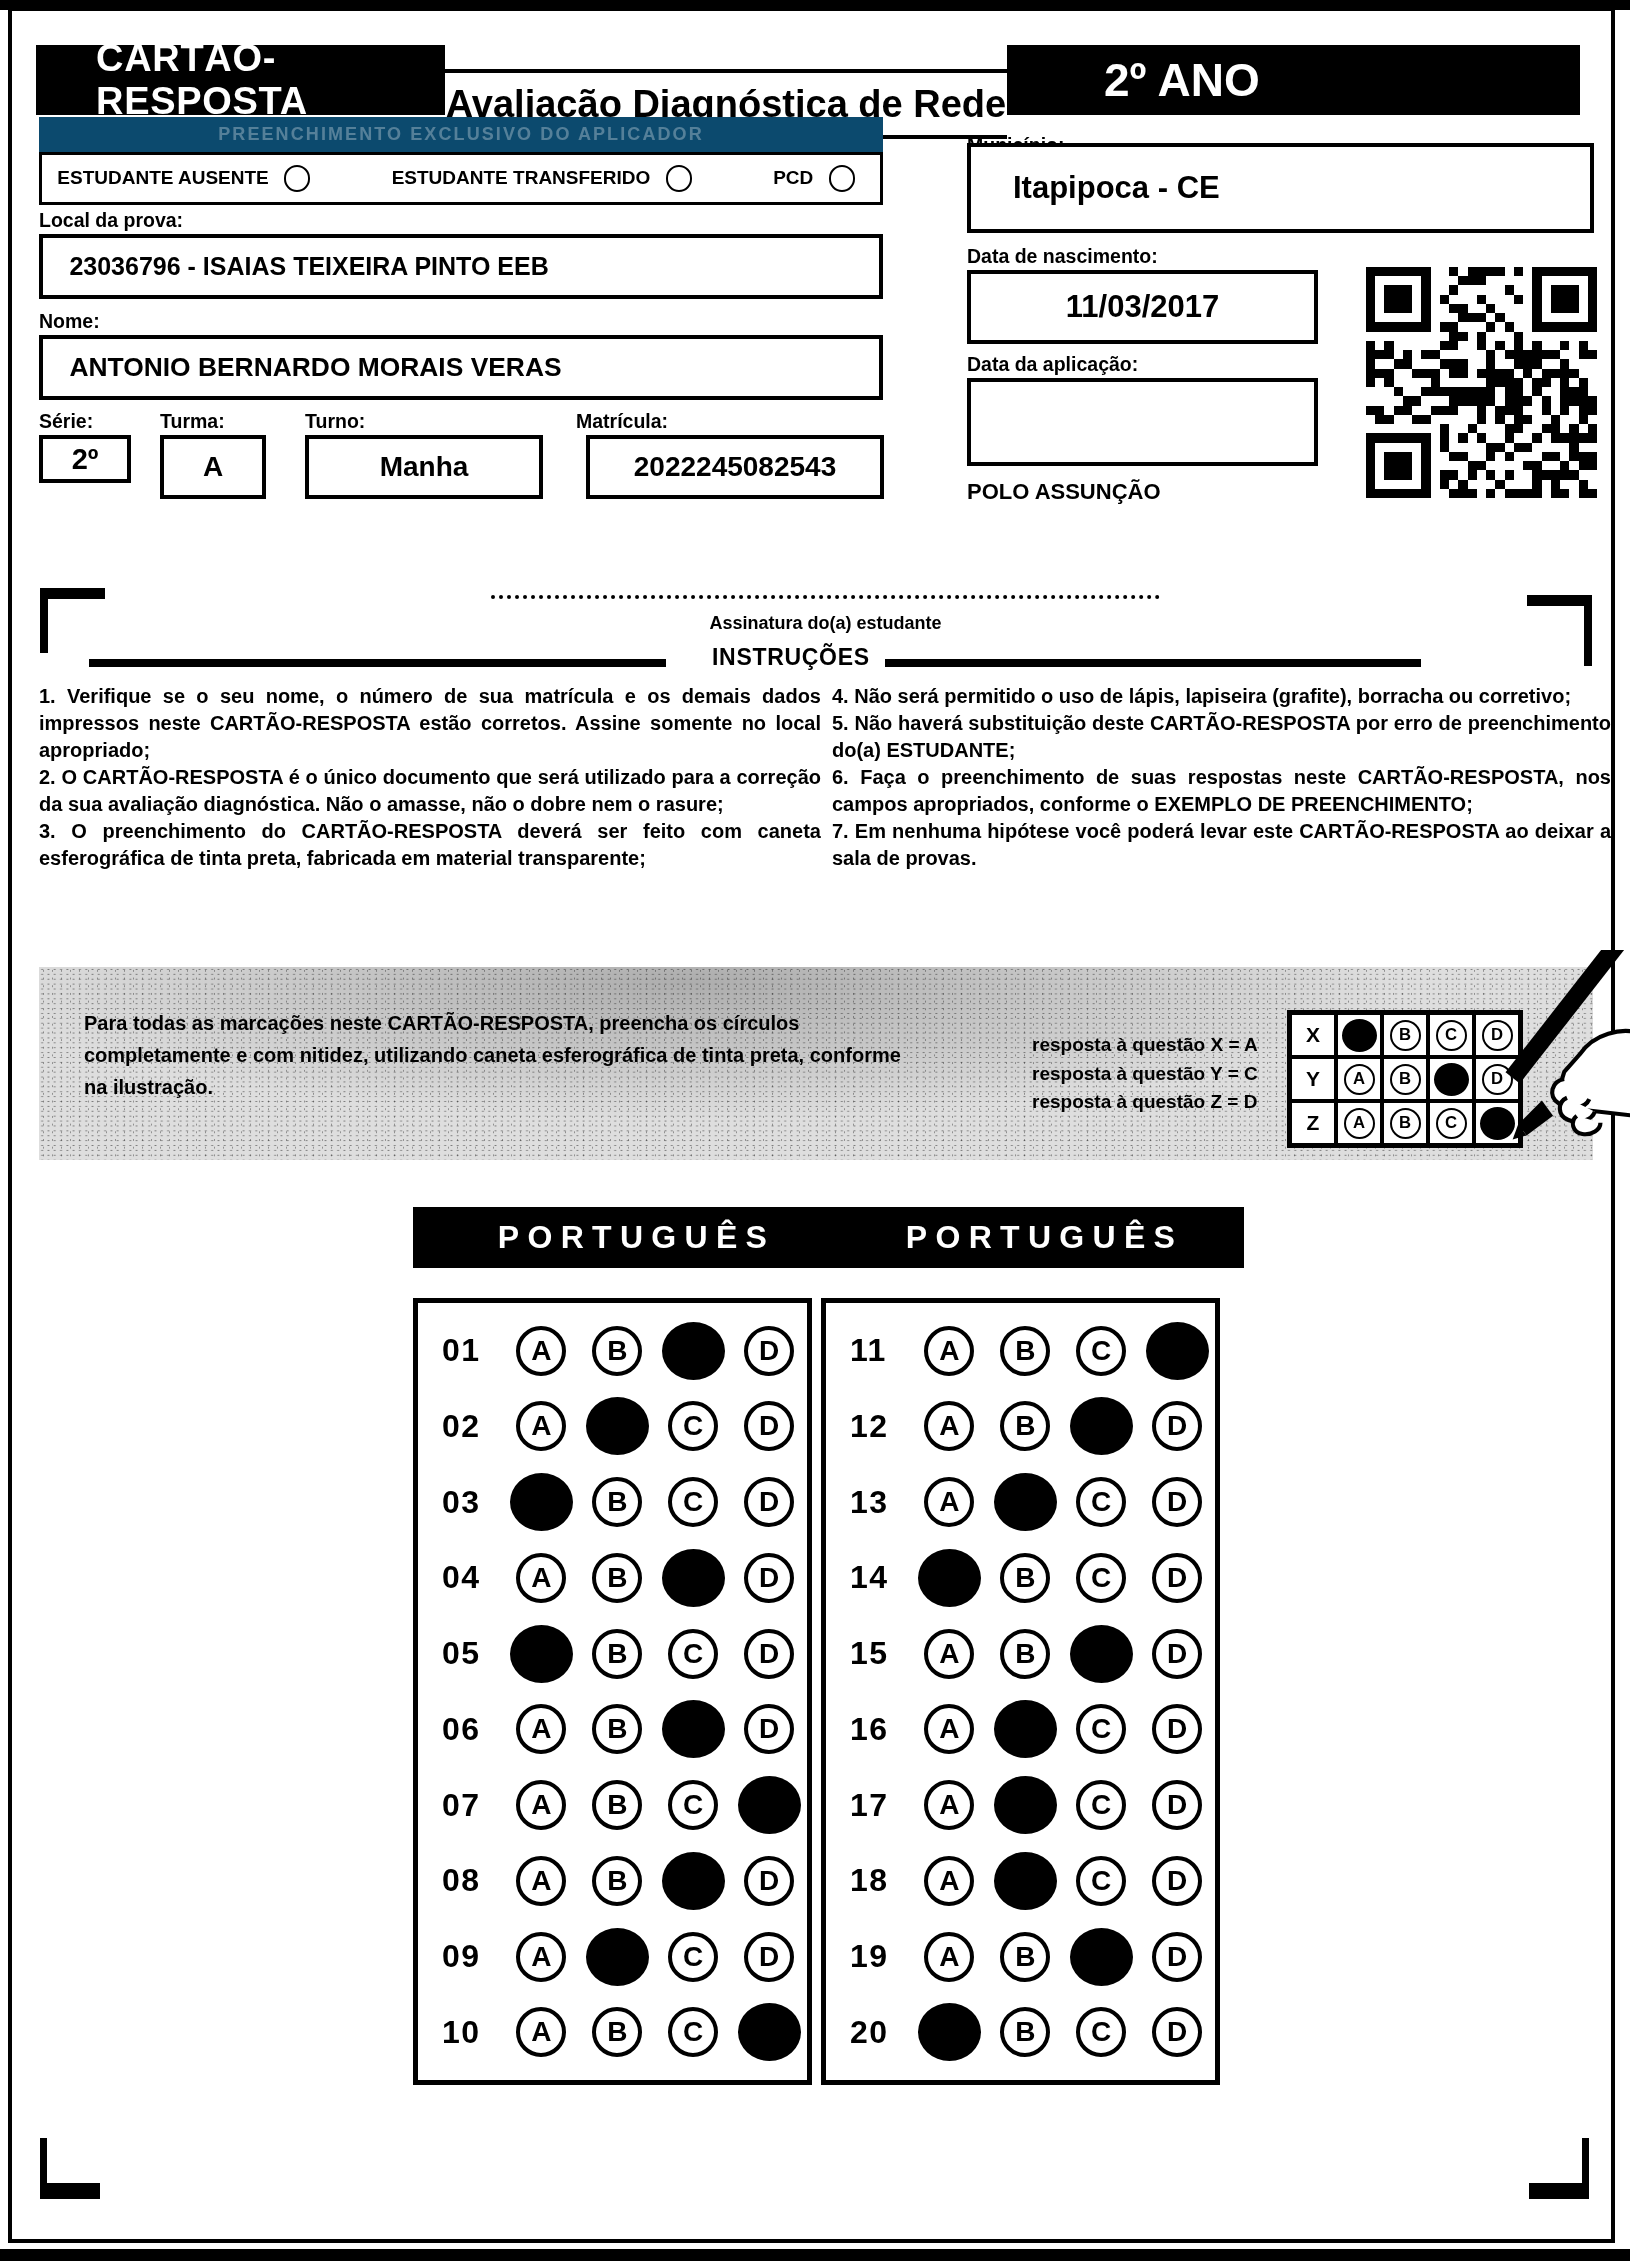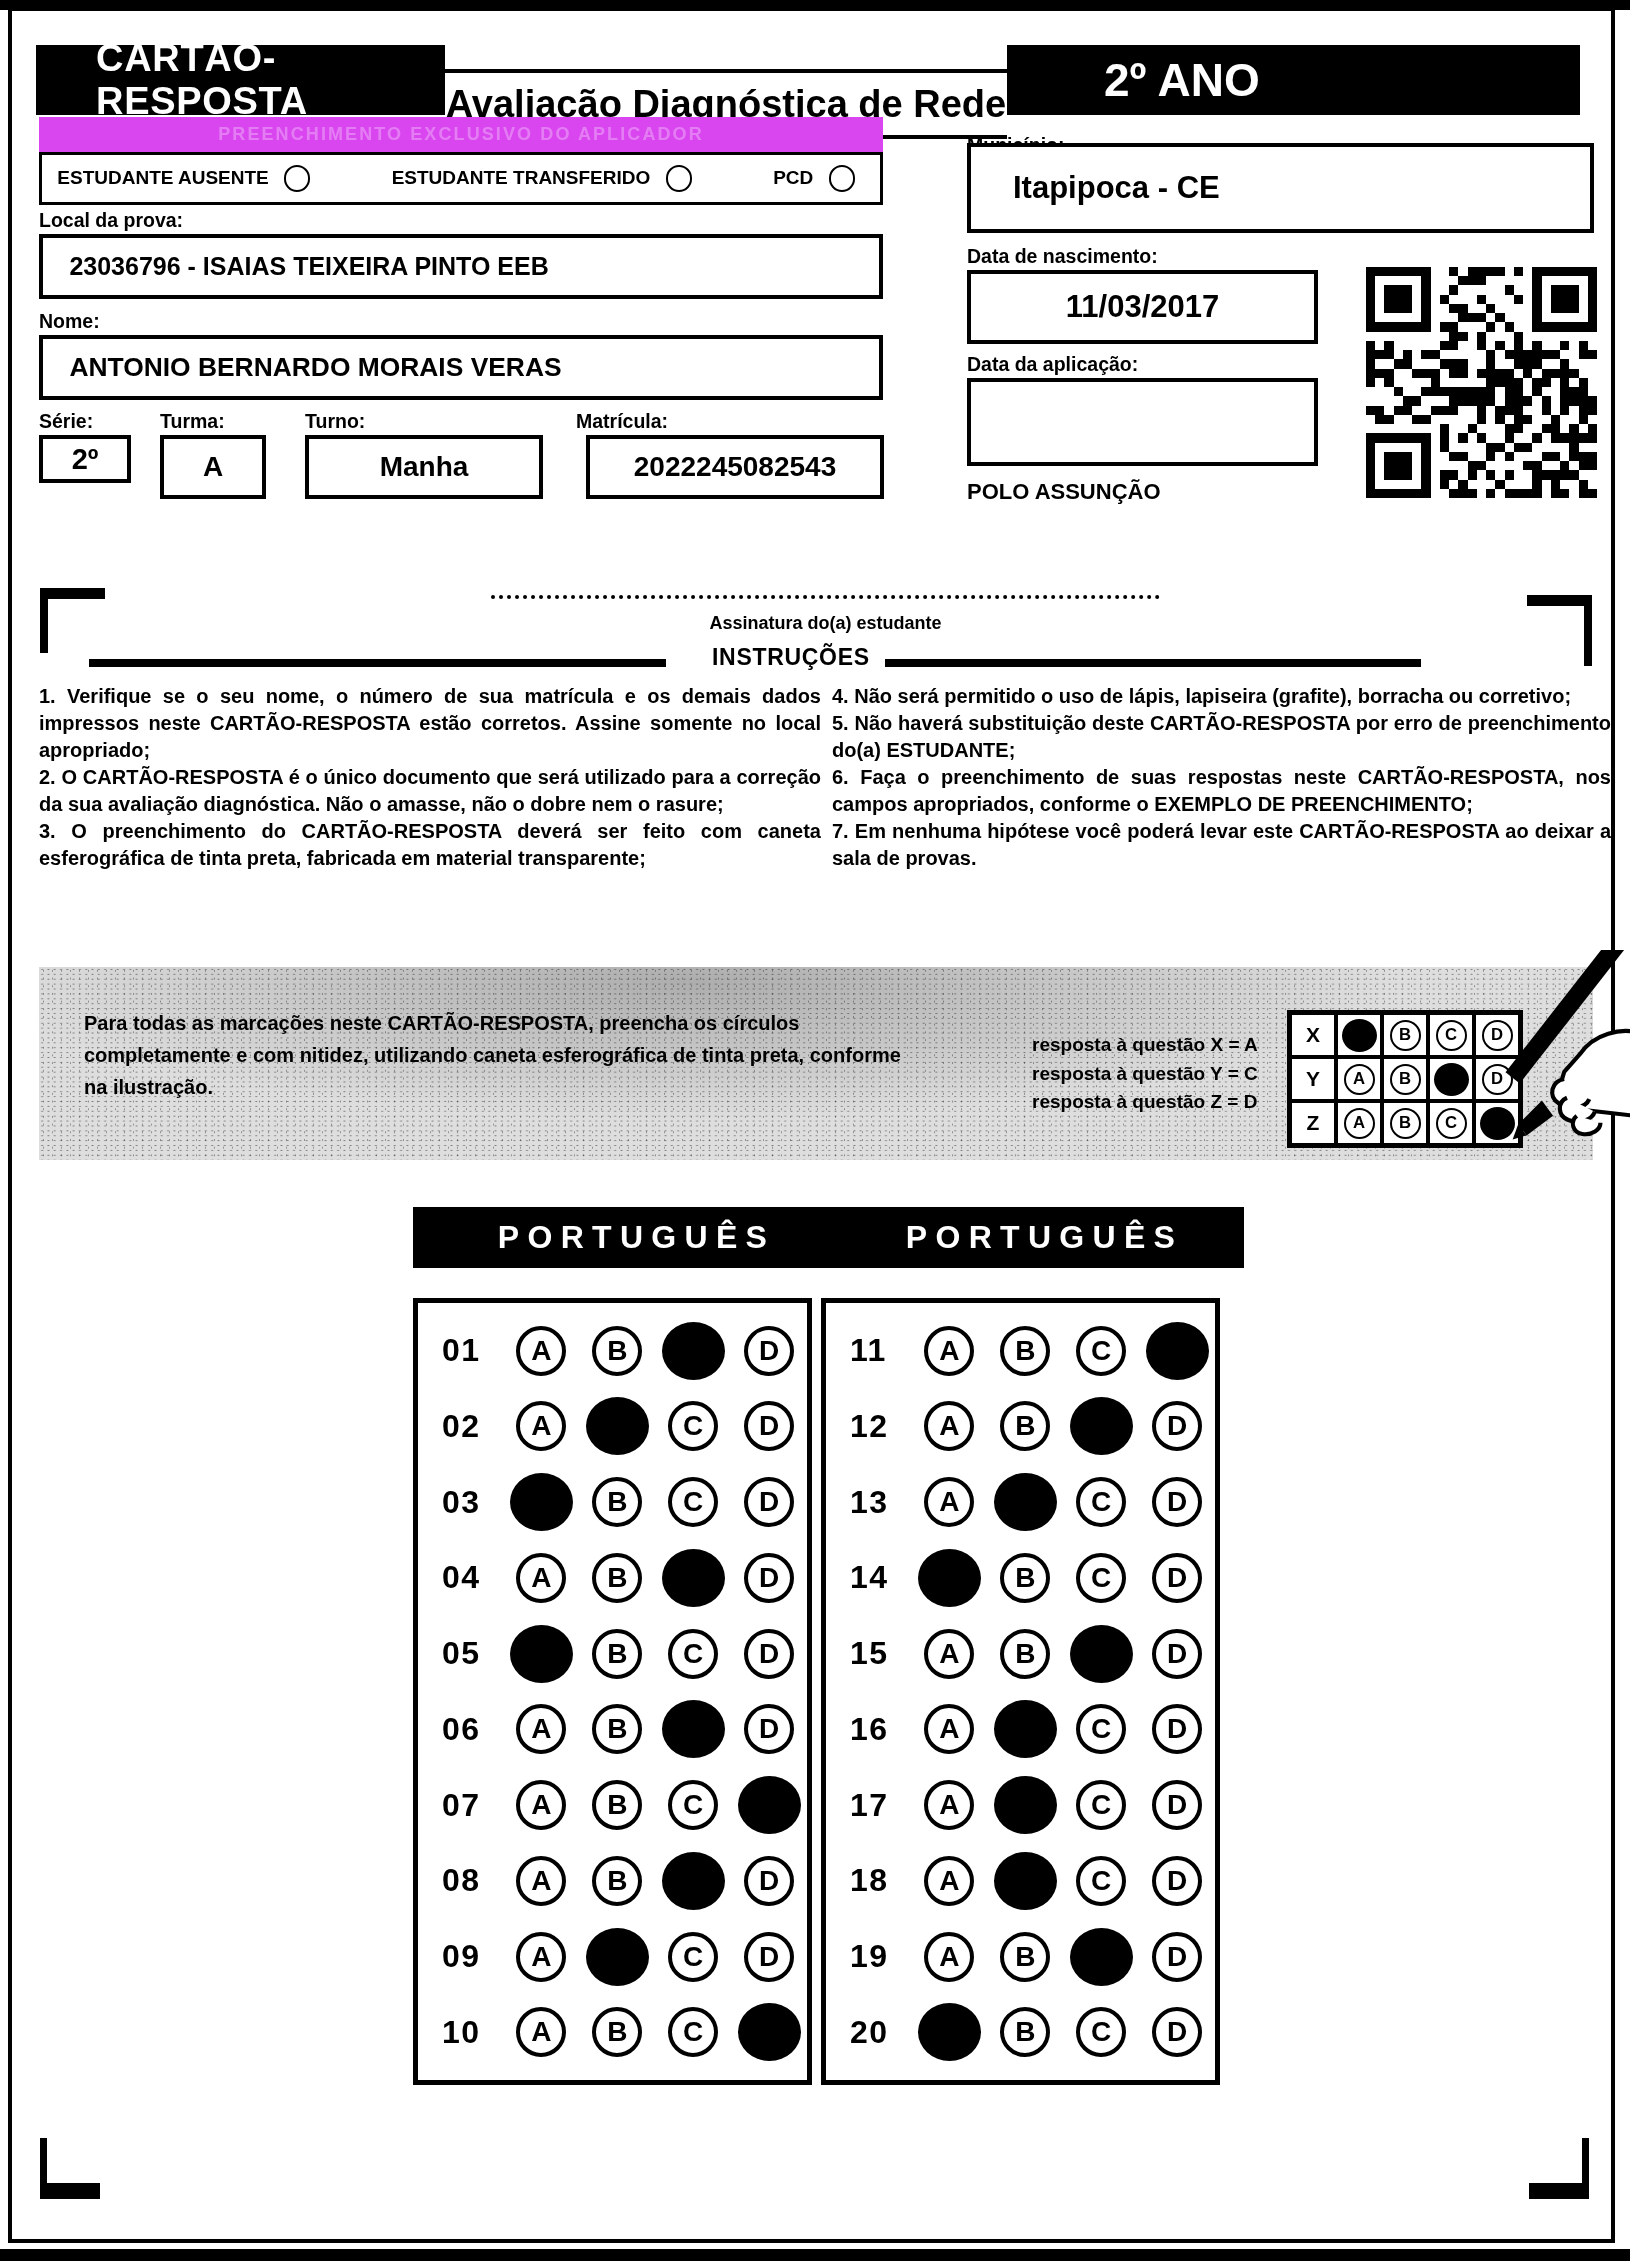--- a/index.html
+++ b/index.html
@@ -14,21 +14,21 @@
   .hdr-card{left:36px;top:45px;width:409px;height:70px;background:#000;color:#fff;
             display:flex;align-items:center;padding-left:60px;box-sizing:border-box;
             font-size:38px;font-weight:bold;letter-spacing:0.7px;}
   .hdr-exam{left:445px;top:45px;width:562px;height:70px;background:#fff;border-top:4.2px solid #000;
             border-bottom:4.2px solid #000;box-sizing:border-box;display:flex;align-items:center;
             justify-content:center;font-size:38px;font-weight:bold;margin-top:24px;}
   .hdr-grade{left:1007px;top:45px;width:573px;height:70px;background:#000;color:#fff;
              display:flex;align-items:center;padding-left:97px;box-sizing:border-box;
              font-size:46px;font-weight:bold;}
   
-  .aplicador-bar{left:39px;top:117px;width:844px;height:35px;background:#d946ef;
+  .aplicador-bar{left:39px;top:117px;width:844px;height:35px;background:#0c4a6e;
                  display:flex;align-items:center;justify-content:center;
                  color:rgba(255,255,255,0.30);font-size:18px;font-weight:bold;letter-spacing:2.1px;}
   .status-box{left:39px;top:152px;width:844px;height:53px;border:3.5px solid #000;box-sizing:border-box;
               display:flex;align-items:center;justify-content:space-between;padding:0 25px 0 15.3px;}
   .status-item{display:flex;align-items:center;gap:15.3px;font-size:19px;font-weight:bold;}
   .status-circle{width:26.4px;height:26.4px;border:2.8px solid #000;border-radius:50%;box-sizing:border-box;background:#fff;}
   .lbl{font-size:19.5px;font-weight:bold;}
   .field-box{border:4.2px solid #000;box-sizing:border-box;background:#fff;display:flex;align-items:center;}
   .fv{font-weight:bold;}
   .local-lbl{left:39px;top:209px;}

